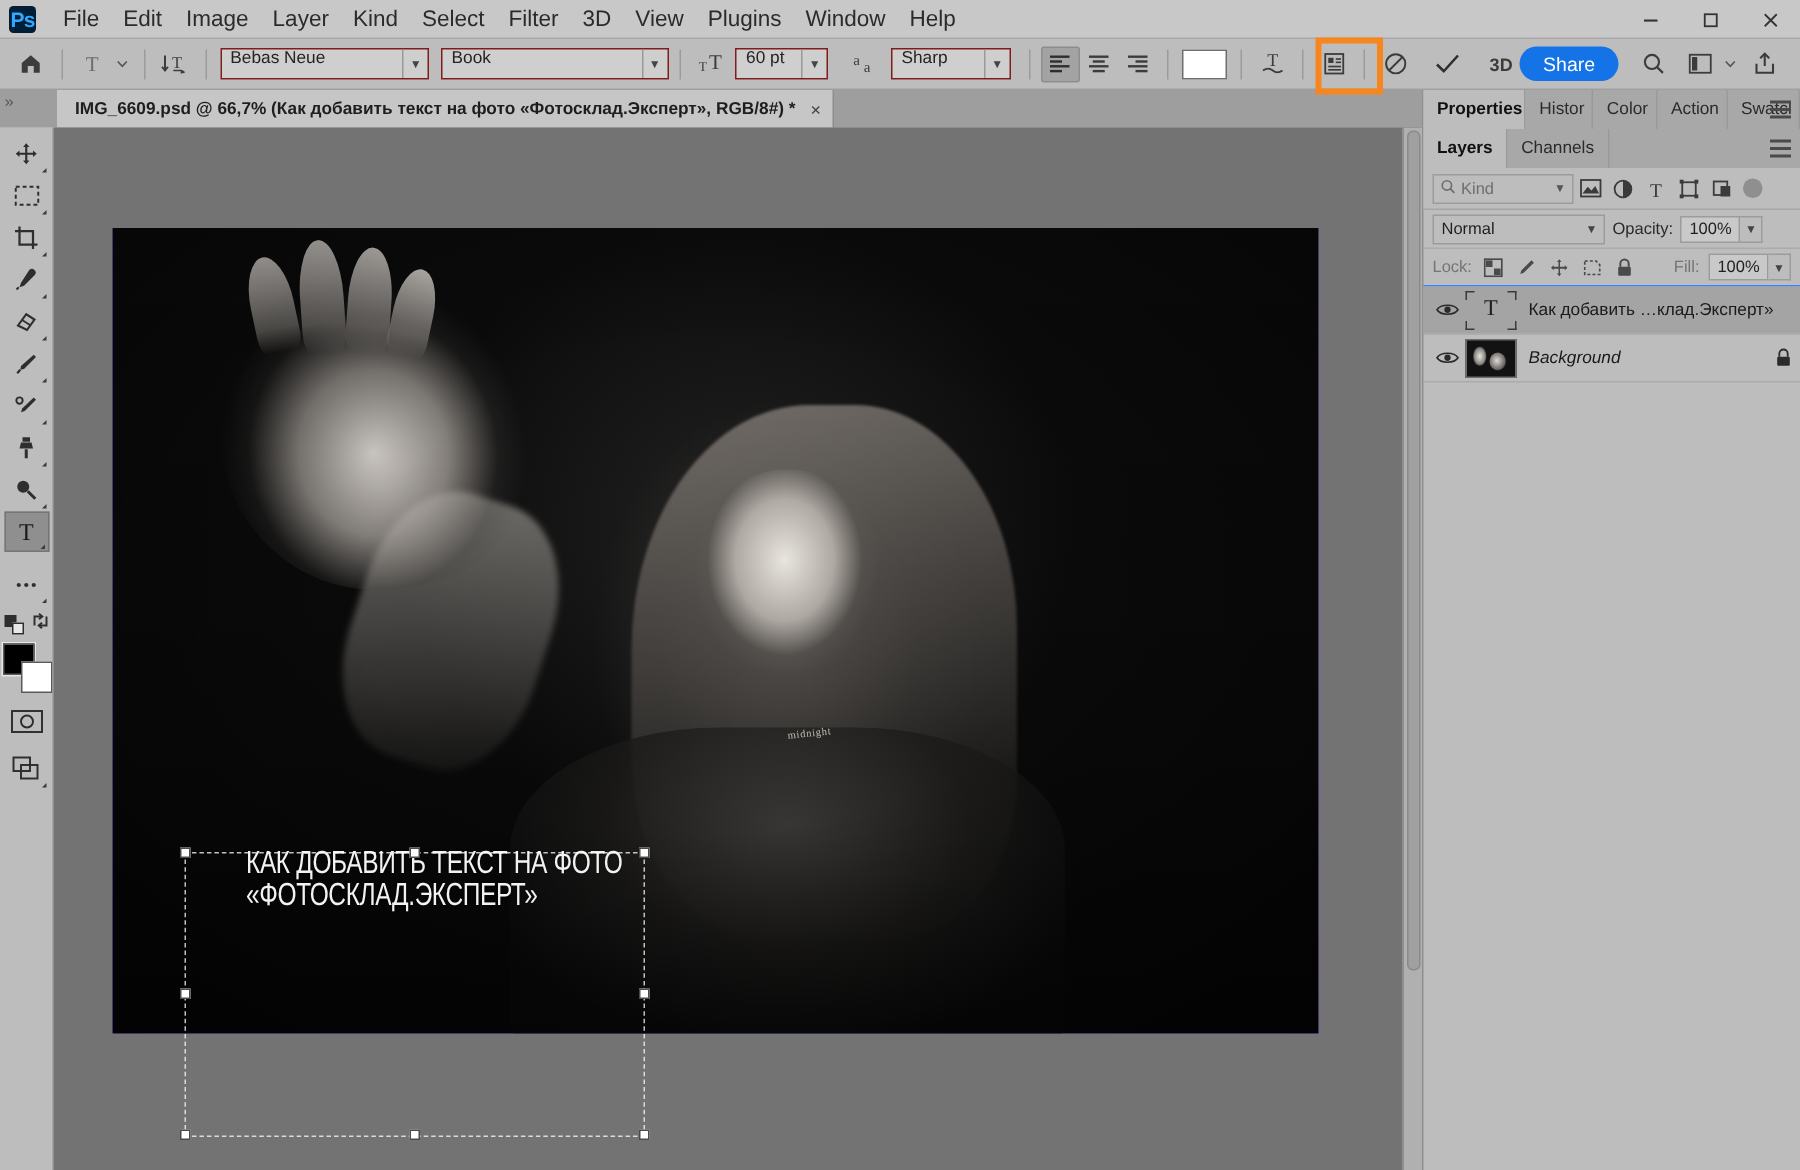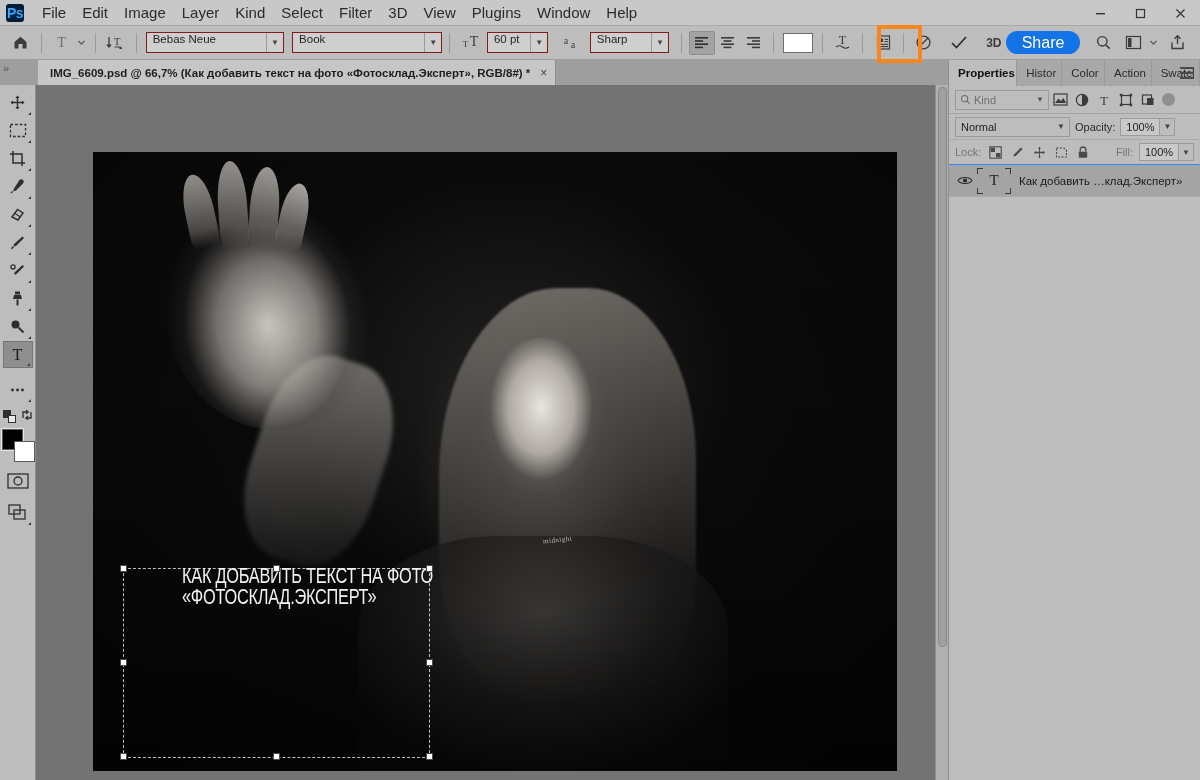--- a/index.html
+++ b/index.html
@@ -66,21 +66,21 @@
   }
   .font-family { width: 140px; margin-left: 2px; }
   .font-style { width: 152px; margin-left: 8px; }
   .font-size-box { width: 62px; margin-left: 4px; }
   .aa-box { width: 80px; margin-left: 6px; }
   .color-swatch {
     width: 30px; height: 20px; background: #ffffff;
     border: 1px solid #6e6e6e; margin: 0 2px;
   }
   .share-btn {
-    background: #1473e6; color: #fff; font-size: 16px;
+    background: #1473e6; color: #fff; font-size: 13px;
     border-radius: 12px; padding: 4px 16px; height: 23px;
     display: flex; align-items: center; justify-content: center;
   }
   .highlight-box {
     position: absolute; left: 877px; top: 25px; width: 45px; height: 38px;
     border: 4px solid #f7861f; pointer-events: none; z-index: 40;
   }
 
   
   .tabbar {
@@ -126,21 +126,21 @@
   .fg-sw { position: absolute; left: 0; top: 0; width: 21px; height: 21px; background: #000; border: 1px solid #5a5a5a; box-shadow: 0 0 0 1px #e6e6e6; }
   .bg-sw { position: absolute; left: 12px; top: 12px; width: 21px; height: 21px; background: #fff; border: 1px solid #5a5a5a; }
 
   
   .canvas-area {
     position: absolute; left: 36px; top: 85px; width: 912px; height: 695px;
     background: #737373;
     overflow: hidden;
   }
   .photo {
-    position: absolute; left: 57px; top: 67px; width: 804px; height: 619px;
+    position: absolute; left: 39px; top: 67px; width: 804px; height: 537px;
     background: #6d28d9;
     overflow: hidden;
   }
   
   .ph-bg {
     position: absolute; inset: 0;
     background:
       radial-gradient(ellipse 180px 230px at 56% 52%, rgba(140,134,128,0.55) 0%, rgba(60,58,56,0.25) 48%, rgba(10,10,10,0) 72%),
       radial-gradient(ellipse 320px 300px at 52% 38%, rgba(85,82,80,0.32) 0%, rgba(10,10,10,0) 70%),
       linear-gradient(180deg, #0c0c0c 0%, #090909 60%, #060606 100%);
@@ -681,20 +681,29 @@
         <div class="ptab">Color</div>
         <div class="ptab">Action</div>
         <div class="ptab">Swatcl</div>
         <div class="panel-menu">
           <i></i>
           <i></i>
           <i></i>
         </div>
     </div>
 
+    <div class="layers-tabrow" id="layer-tabs">
+      <div class="ptab active">Layers</div>
+        <div class="ptab">Channels</div>
+        <div class="panel-menu">
+          <i></i>
+          <i></i>
+          <i></i>
+        </div>
+    </div>
 
     <div class="filterrow">
       <div class="kind-select">
         <span style="margin-right:3px;">
           <svg width="11" height="11" viewBox="0 0 11 11" style="vertical-align:-1px;">
             <circle cx="4.6" cy="4.6" r="3.1" fill="none" stroke="#6e6e6e" stroke-width="1.1"></circle>
             <path d="M6.9 6.9 L9.6 9.6" stroke="#6e6e6e" stroke-width="1.2"></path>
           </svg>
         </span>
         <span>Kind</span>
@@ -795,15 +804,31 @@
       <span class="layer-thumb">
         <span class="thumb-corner" style="left:0;top:0;border-width:1.5px 0 0 1.5px;"></span>
         <span class="thumb-corner" style="right:0;top:0;border-width:1.5px 1.5px 0 0;"></span>
         <span class="thumb-corner" style="left:0;bottom:0;border-width:0 0 1.5px 1.5px;"></span>
         <span class="thumb-corner" style="right:0;bottom:0;border-width:0 1.5px 1.5px 0;"></span>
         <span class="thumb-t">T</span>
       </span>
       <span class="layer-name">Как добавить …клад.Эксперт»</span>
     </div>
 
+    <div class="layer-row">
+      <span class="eye">
+        <svg width="16" height="11" viewBox="0 0 16 11">
+          <path d="M1 5.5 C3.5 1.5 12.5 1.5 15 5.5 C12.5 9.5 3.5 9.5 1 5.5 Z" fill="none" stroke="#2b2b2b" stroke-width="1.1"></path>
+          <circle cx="8" cy="5.5" r="2.1" fill="#2b2b2b"></circle>
+        </svg>
+      </span>
+      <span class="bg-thumb"></span>
+      <span class="layer-name italic">Background</span>
+      <span class="layer-lock">
+        <svg width="12" height="13" viewBox="0 0 12 13">
+          <path d="M3.2 5.8 L3.2 3.8 A2.8 2.8 0 0 1 8.8 3.8 L8.8 5.8" fill="none" stroke="#2b2b2b" stroke-width="1.2"></path>
+          <rect x="1.8" y="5.8" width="8.4" height="6" rx="0.8" fill="#2b2b2b"></rect>
+        </svg>
+      </span>
+    </div>
   </div>
 
 </div>
 
 </body></html>

